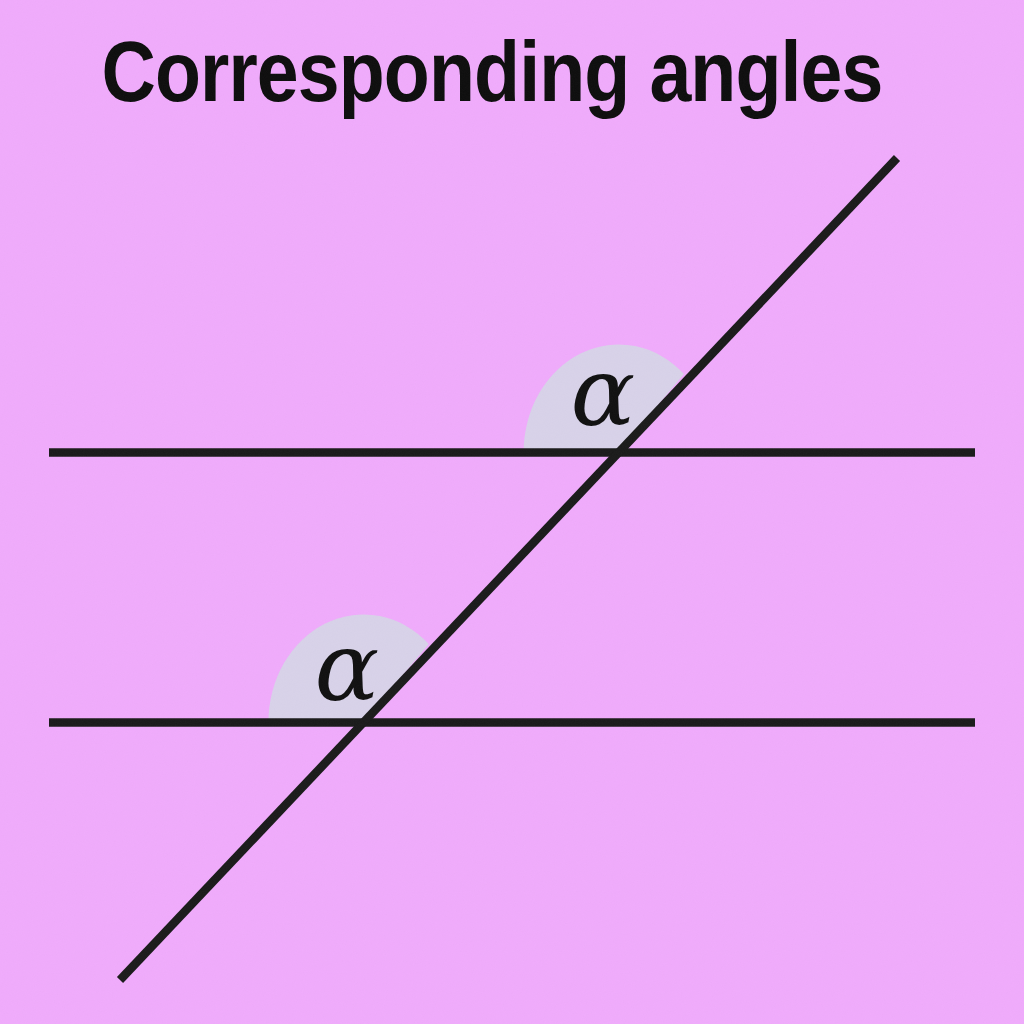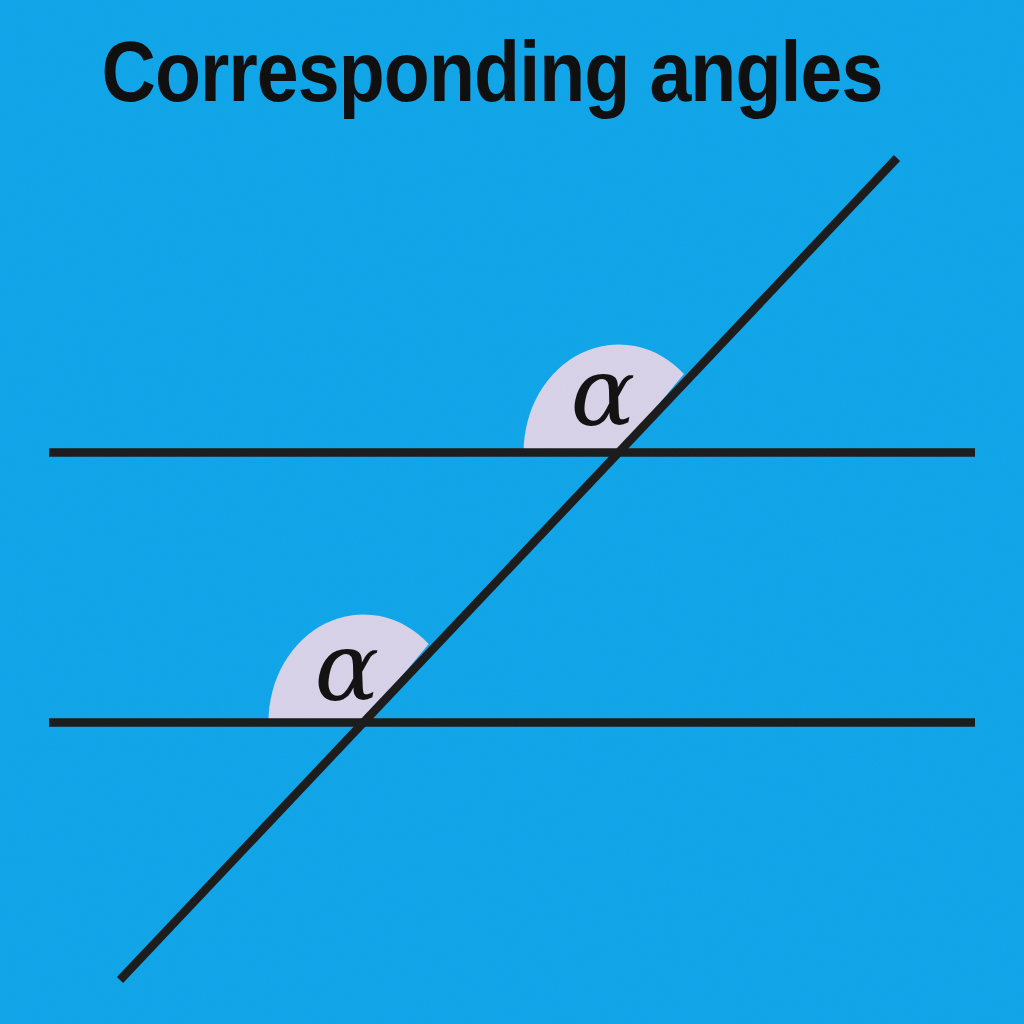--- a/index.html
+++ b/index.html
@@ -8,21 +8,21 @@
     width: 1024px;
     height: 1024px;
     overflow: hidden;
     background: #f6f4ef;
     font-family: "Liberation Sans", sans-serif;
   }
   .canvas {
     position: relative;
     width: 1024px;
     height: 1024px;
-    background: #0ea5e9;
+    background: #f0abfc;
   }
   .title {
     position: absolute;
     top: 28px;
     left: 0;
     width: 100%;
     margin: 0;
     text-align: center;
     font-family: "Liberation Sans", sans-serif;
     font-weight: bold;

